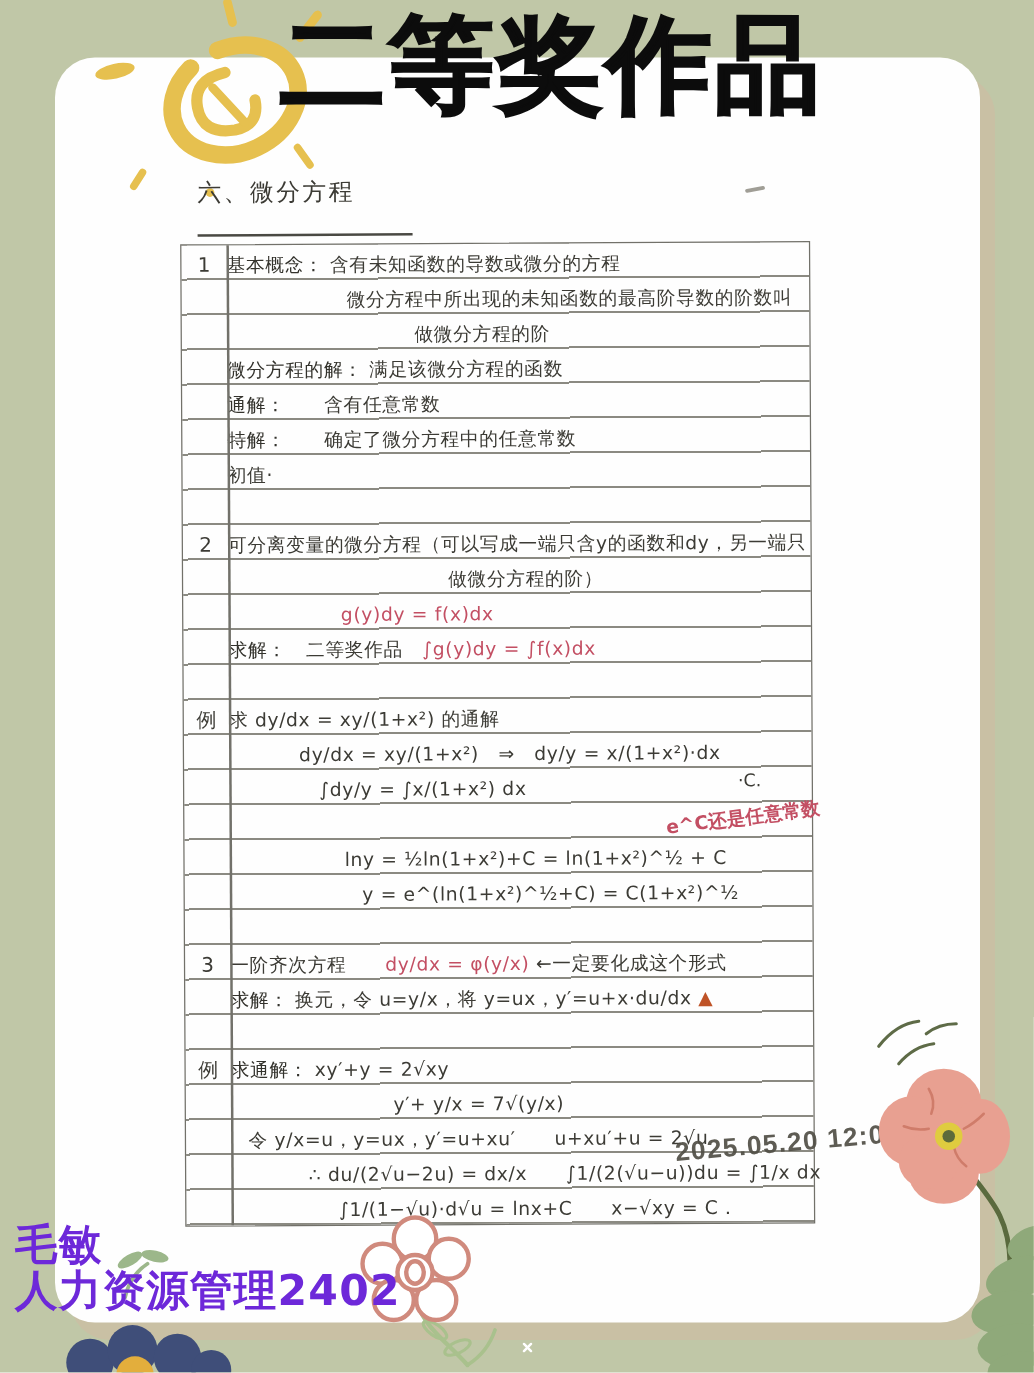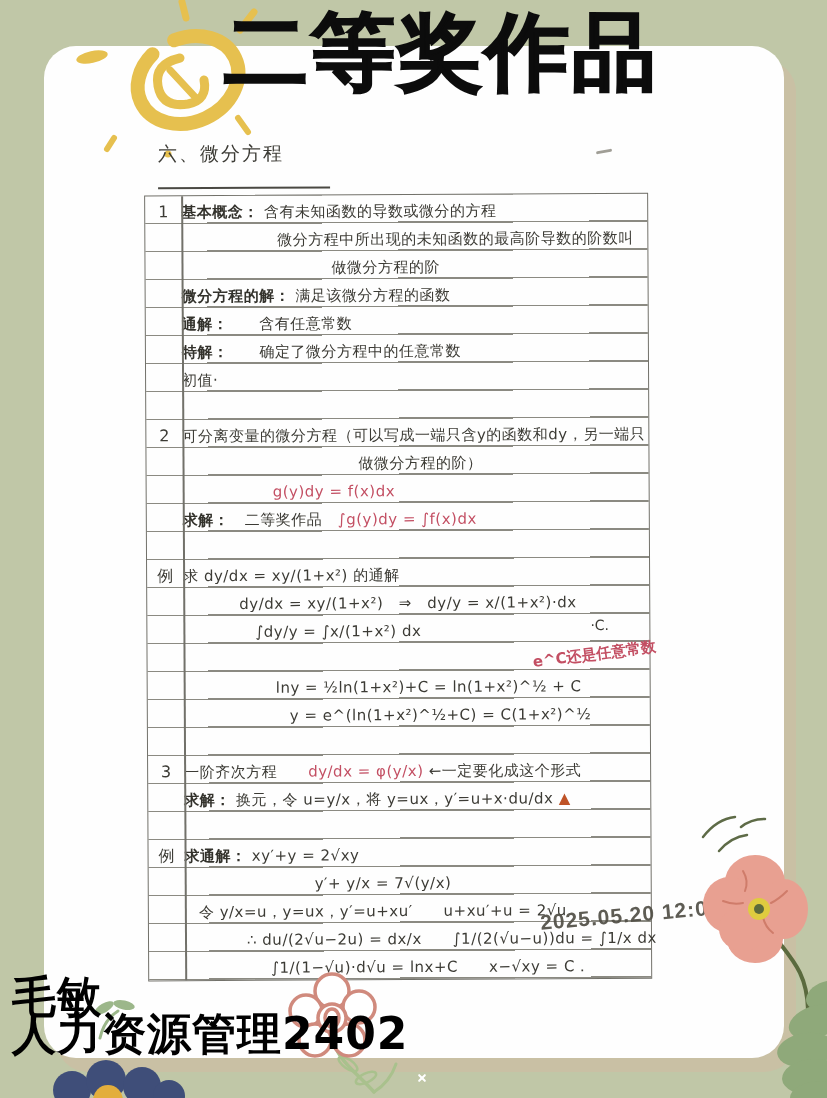--- a/index.html
+++ b/index.html
@@ -16,33 +16,33 @@
   .heading{display:inline-block;margin-left:22px;font-size:19px;letter-spacing:2px;
            border-bottom:2px solid #4a4943;padding:0 46px 20px 0;}
   .ntable{position:relative;margin:6px 0 0 8px;width:502px;height:784px;
           border:1.6px solid #72716a;
           background:repeating-linear-gradient(to bottom,transparent 0,transparent 26.4px,#8b8a82 26.4px,#8b8a82 28px);}
   .ntable::before{content:"";position:absolute;left:36px;top:0;bottom:0;width:1.6px;background:#72716a;}
   .nrow{display:flex;height:28px;align-items:flex-end;}
   .nmark{flex:0 0 36px;width:36px;text-align:center;font-size:16px;line-height:24px;}
   .ntext{flex:1;white-space:nowrap;font-size:15px;line-height:24px;letter-spacing:0.5px;}
   .seg-ink{color:#3c3b35;}
-  .seg-bold{color:#33322c;font-weight:700;}
+  .seg-bold{color:#33322c;font-weight:400;}
   .seg-red{color:#c34f63;}
   .seg-orange{color:#bf5327;}
   .cdot{position:absolute;left:452px;top:478px;font-size:14px;color:#3c3b35;}
   .rednote{position:absolute;left:394px;top:506px;font-size:15px;font-weight:700;color:#c34f63;
            transform:rotate(-7deg);white-space:nowrap;}
   .pencil-dash{position:absolute;left:596px;top:150px;width:16px;height:2.5px;background:#a09e96;
            border-radius:2px;transform:rotate(-10deg);z-index:2;}
   .timestamp{position:absolute;left:540px;top:903px;z-index:3;font-family:"Liberation Sans",sans-serif;
            font-size:21px;font-weight:900;letter-spacing:1px;color:#514f46;opacity:0.92;
            transform:rotate(-5deg);}
-  .credit{position:absolute;left:12px;top:978px;z-index:5;font-size:44px;font-weight:900;
-           line-height:37px;color:#000000;letter-spacing:1px;}
+  .credit{position:absolute;left:12px;top:978px;z-index:5;font-size:34px;font-weight:900;
+           line-height:37px;color:#6d28d9;letter-spacing:1px;}
   .deco{position:absolute;z-index:3;}
   .sparkle{position:absolute;left:416px;top:1072px;width:12px;height:12px;z-index:3;}
   .sparkle::before,.sparkle::after{content:"";position:absolute;left:1px;top:5px;width:10px;height:2px;
            background:#fff;border-radius:1px;}
   .sparkle::before{transform:rotate(45deg);} .sparkle::after{transform:rotate(-45deg);}
 </style>
 </head>
 <body>
 
 <div class="page">

